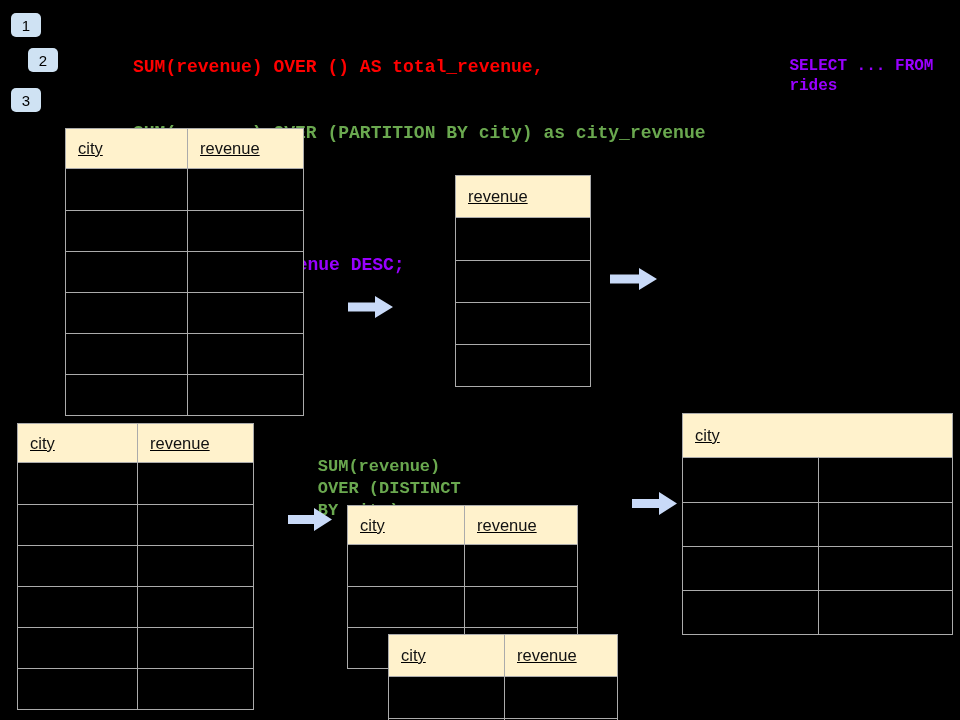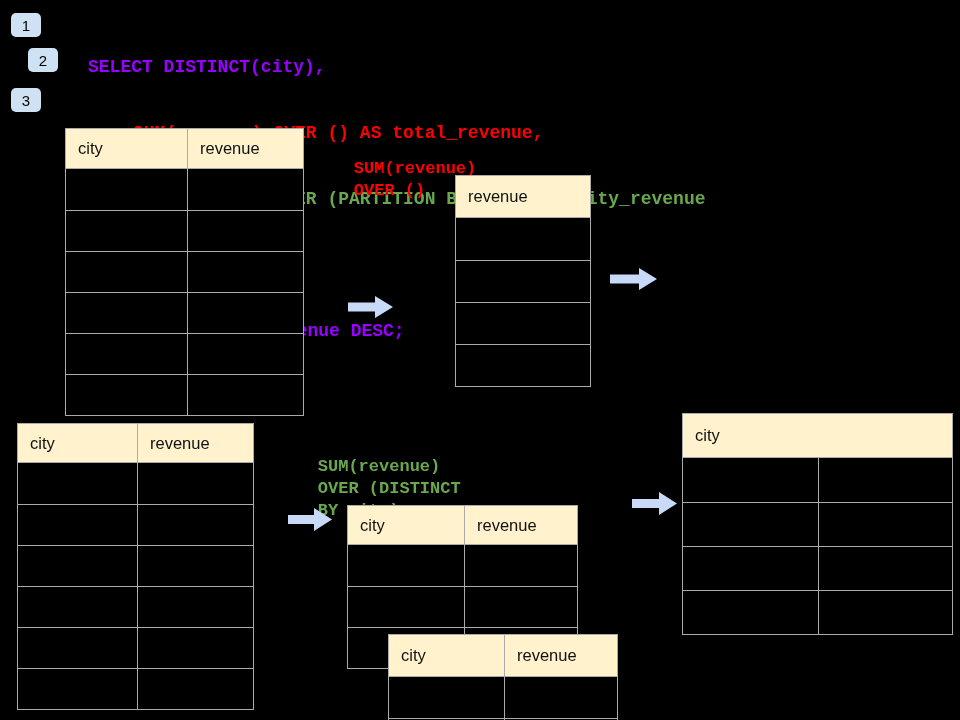--- a/index.html
+++ b/index.html
@@ -25,21 +25,21 @@
   .badge{
     position:absolute;width:30px;height:24px;background:var(--badge_fill);
     border-radius:5px;display:flex;align-items:center;justify-content:center;
     font-size:15px;color:#000;font-family:"Liberation Sans",sans-serif;
   }
   #badge-1{left:11px;top:13px;}
   #badge-2{left:28px;top:48px;}
   #badge-3{left:11px;top:88px;}
   
   .table{
-    position:absolute;border:1px solid var(--border);background:#000;
+    position:absolute;border:1px solid var(--border);background:#000;text-decoration:underline;
   }
   .thead{display:grid;background:var(--header_fill);border-bottom:1px solid var(--border);}
   .hcell{
     display:flex;align-items:center;padding-left:12px;font-size:16.5px;color:#111;
     overflow:hidden;
   }
   .hcell + .hcell{border-left:1px solid var(--border);}
   .trow{display:grid;}
   .trow + .trow{border-top:1px solid var(--border);}
   .tcell + .tcell{border-left:1px solid var(--border);}
@@ -77,32 +77,31 @@
     <span>1</span>
   </div>
   <div class="badge" id="badge-2">
     <span>2</span>
   </div>
   <div class="badge" id="badge-3">
     <span>3</span>
   </div>
 
   <div class="code" id="sql-block">
-    <span class="sqline c-purple" style="padding-left:0">SELECT DISTINCT(city),</span>
     <span class="sqline c-red" style="padding-left:45px">SUM(revenue) OVER () AS total_revenue,</span>
     <span class="sqline c-green" style="padding-left:45px">SUM(revenue) OVER (PARTITION BY city) as city_revenue</span>
     <span class="sqline c-purple" style="padding-left:25px">FROM rides</span>
     <span class="sqline c-purple" style="padding-left:25px">ORDER by city_revenue DESC;</span>
   </div>
 
-
-  <div class="code" id="ann-over-all">
-    <span class="sqline">SUM(revenue)</span>
-    <span class="sqline">OVER ()</span>
-  </div>
+  <div class="code" id="side-code">
+    <span class="sqline">SELECT ... FROM</span>
+    <span class="sqline">rides</span>
+  </div>
+
 
   <div class="code" id="ann-over-partition">
     <span class="sqline">SUM(revenue)</span>
     <span class="sqline">OVER (DISTINCT</span>
     <span class="sqline">BY city)</span>
   </div>
 
   <div class="table" id="table-source-top">
     <div class="thead">
       <div class="hcell">city</div>

